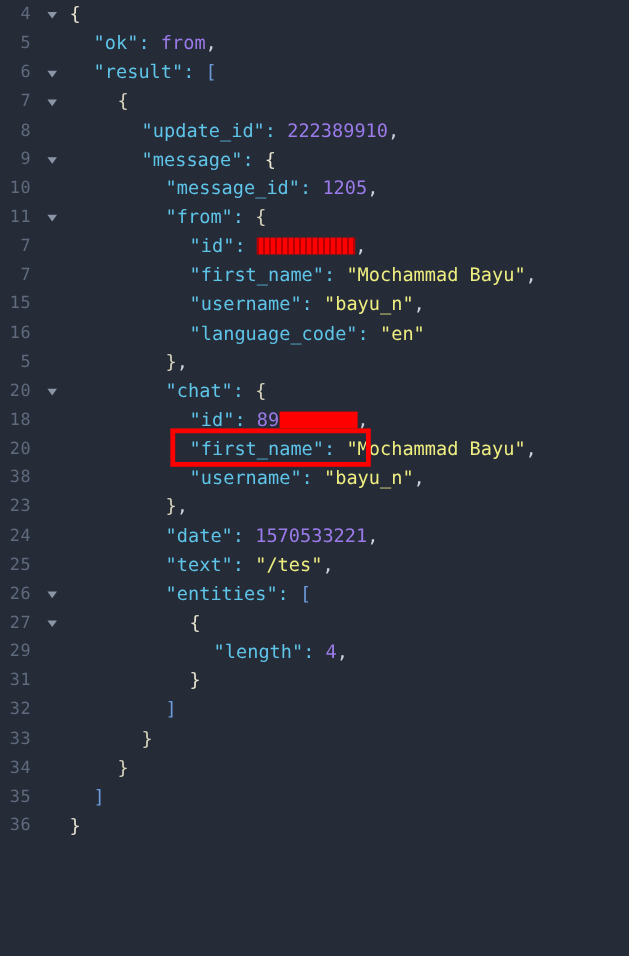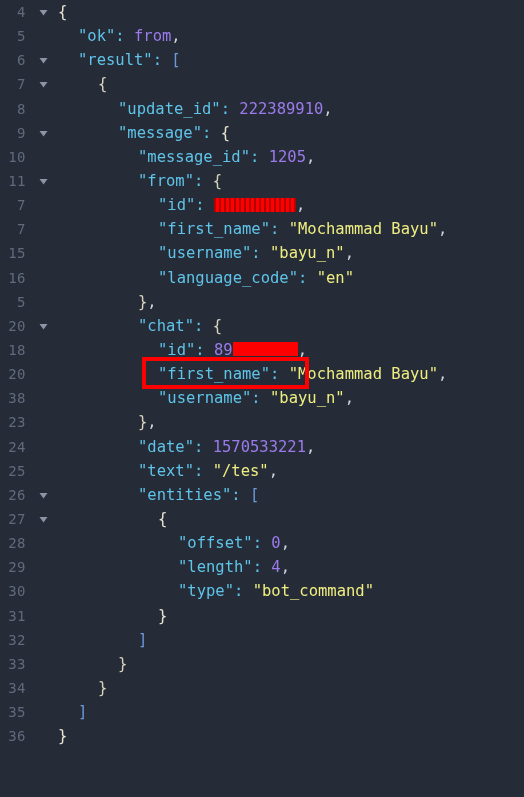--- a/index.html
+++ b/index.html
@@ -137,23 +137,21 @@
       <div class="line"><span class="gutter">38</span><span class="content" style="padding-left: 100px;"><span class="t-key">"username"</span><span class="t-colon">:</span><span class="t-plain"> </span><span class="t-str">"bayu_n"</span><span class="t-punct">,</span></span></div>
       <div class="line"><span class="gutter">23</span><span class="content" style="padding-left: 80px;"><span class="t-brace1">}</span><span class="t-punct">,</span></span></div>
       <div class="line"><span class="gutter">24</span><span class="content" style="padding-left: 80px;"><span class="t-key">"date"</span><span class="t-colon">:</span><span class="t-plain"> </span><span class="t-num">1570533221</span><span class="t-punct">,</span></span></div>
       <div class="line"><span class="gutter">25</span><span class="content" style="padding-left: 80px;"><span class="t-key">"text"</span><span class="t-colon">:</span><span class="t-plain"> </span><span class="t-str">"/tes"</span><span class="t-punct">,</span></span></div>
       <div class="line"><span class="gutter">26</span><span class="fold"><svg width="9" height="9" viewBox="0 0 9 9" aria-hidden="true">
             <polygon points="0.5,2 8.5,2 4.5,7.5" fill="#8b95a6"></polygon>
           </svg></span><span class="content" style="padding-left: 80px;"><span class="t-key">"entities"</span><span class="t-colon">:</span><span class="t-plain"> </span><span class="t-brace2">[</span></span></div>
       <div class="line"><span class="gutter">27</span><span class="fold"><svg width="9" height="9" viewBox="0 0 9 9" aria-hidden="true">
             <polygon points="0.5,2 8.5,2 4.5,7.5" fill="#8b95a6"></polygon>
           </svg></span><span class="content" style="padding-left: 100px;"><span class="t-brace0">{</span></span></div>
-      <div class="line"><span class="gutter">28</span><span class="content" style="padding-left: 120px;"><span class="t-key">"offset"</span><span class="t-colon">:</span><span class="t-plain"> </span><span class="t-num">0</span><span class="t-punct">,</span></span></div>
       <div class="line"><span class="gutter">29</span><span class="content" style="padding-left: 120px;"><span class="t-key">"length"</span><span class="t-colon">:</span><span class="t-plain"> </span><span class="t-num">4</span><span class="t-punct">,</span></span></div>
-      <div class="line"><span class="gutter">30</span><span class="content" style="padding-left: 120px;"><span class="t-key">"type"</span><span class="t-colon">:</span><span class="t-plain"> </span><span class="t-str">"bot_command"</span></span></div>
       <div class="line"><span class="gutter">31</span><span class="content" style="padding-left: 100px;"><span class="t-brace0">}</span></span></div>
       <div class="line"><span class="gutter">32</span><span class="content" style="padding-left: 80px;"><span class="t-brace2">]</span></span></div>
       <div class="line"><span class="gutter">33</span><span class="content" style="padding-left: 60px;"><span class="t-brace1">}</span></span></div>
       <div class="line"><span class="gutter">34</span><span class="content" style="padding-left: 40px;"><span class="t-brace1">}</span></span></div>
       <div class="line"><span class="gutter">35</span><span class="content" style="padding-left: 20px;"><span class="t-brace2">]</span></span></div>
       <div class="line"><span class="gutter">36</span><span class="content" style="padding-left: 0px;"><span class="t-brace0">}</span></span></div>
     </div>
   <div class="annotation-box" style="left: 142px; top: 357px; width: 167px; height: 32px; border-width: 4px; border-color: rgb(255, 0, 0);"></div>
 </div>
 

